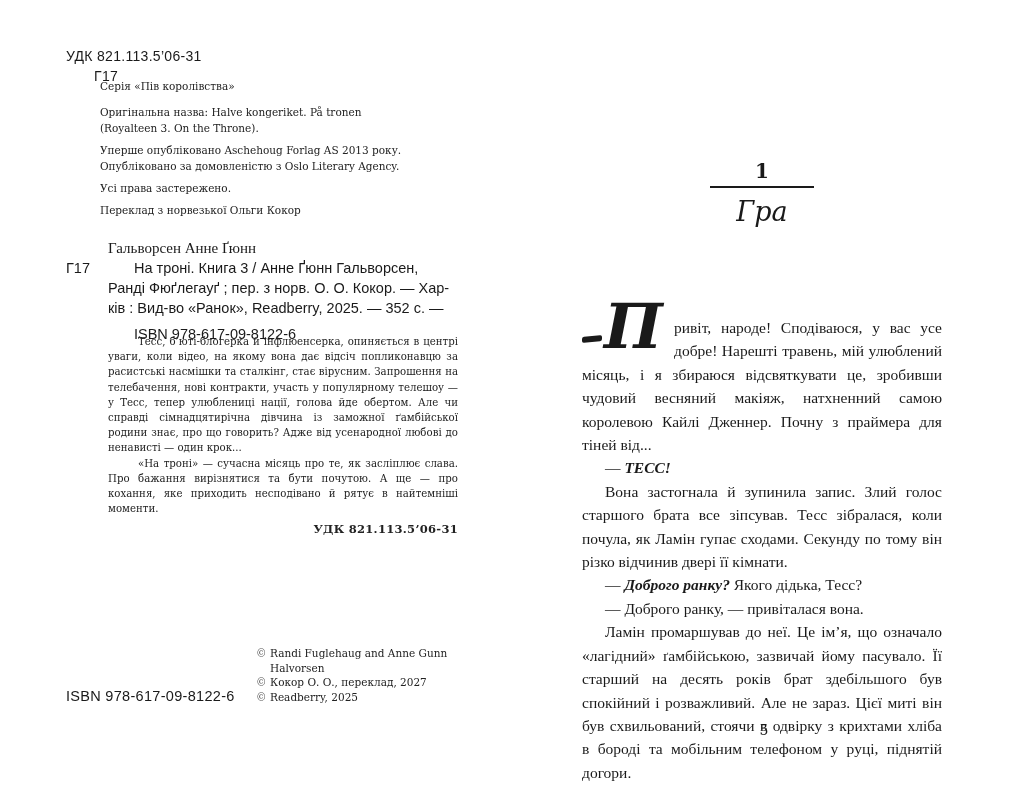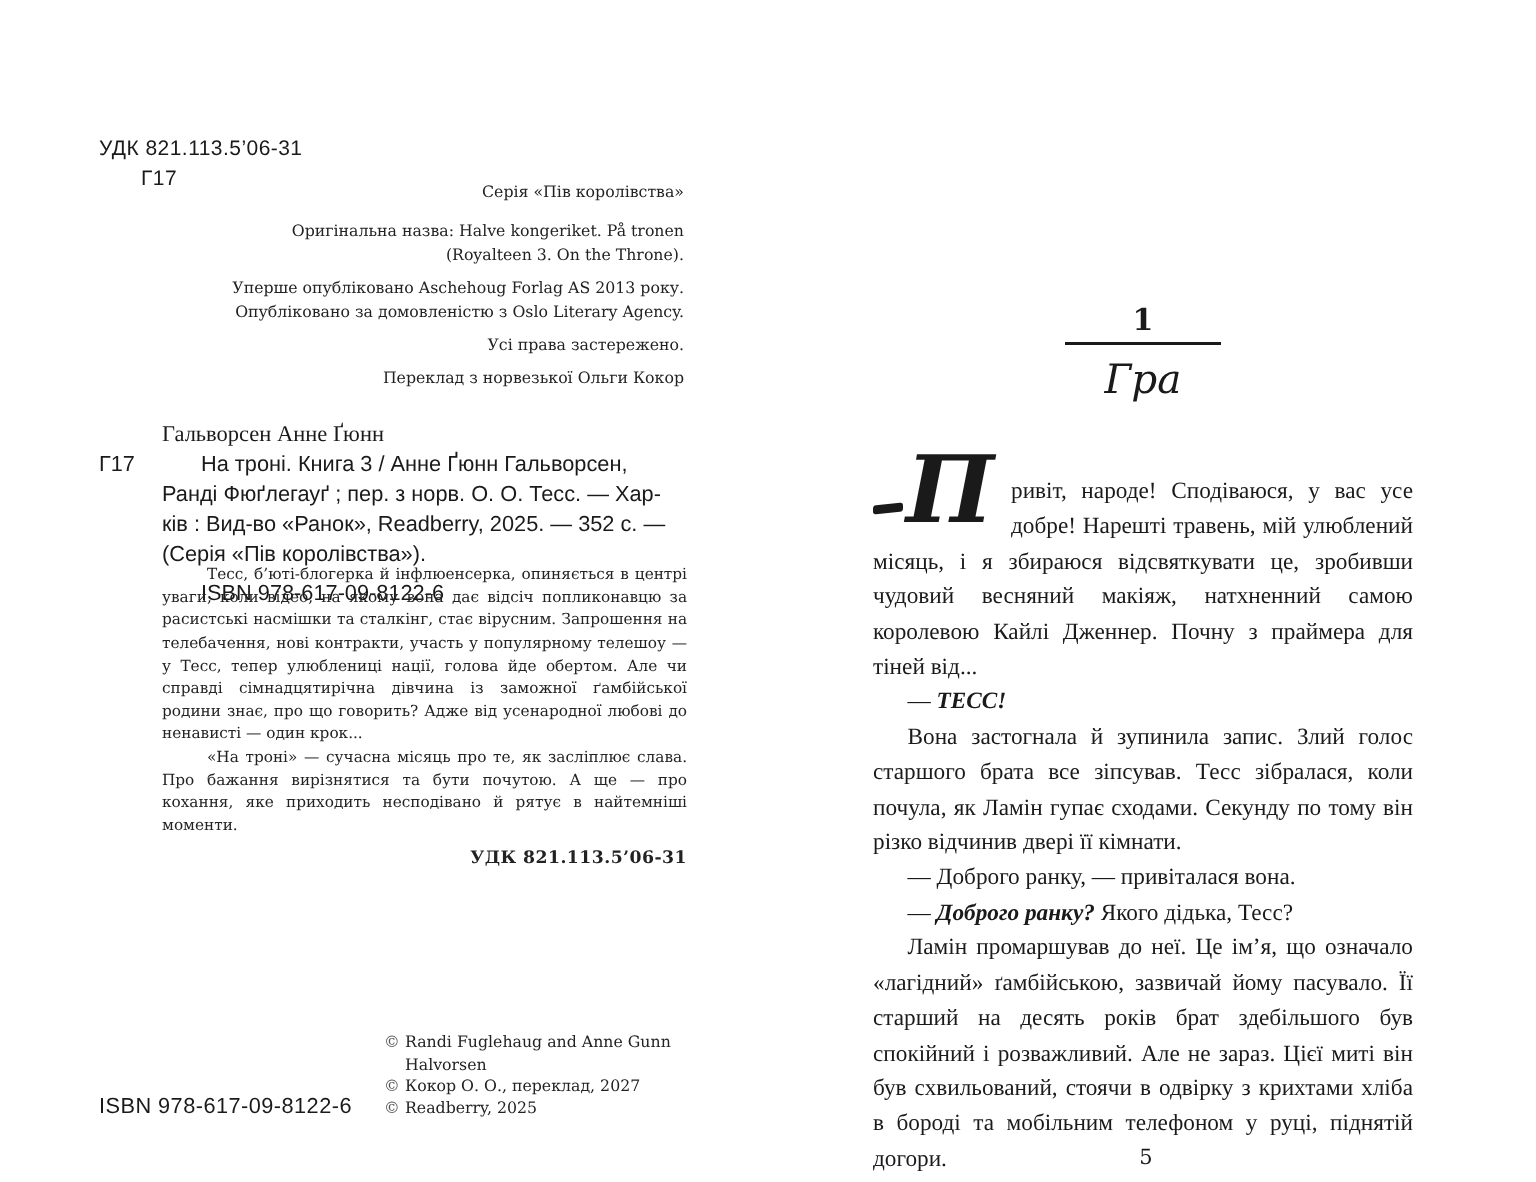--- a/index.html
+++ b/index.html
@@ -1,35 +1,35 @@
 <!DOCTYPE html>
 <html><head>
 <meta charset="utf-8">
 <style>
   html, body { margin: 0; padding: 0; background: #ffffff; }
   body {
     width: 1024px; height: 788px; position: relative; overflow: hidden;
     font-family: "DejaVu Serif", "Liberation Serif", serif;
     color: #1a1a1a;
   }
-  .page { position: absolute; top: 0; height: 556px; margin-top: 42px; }
+  .page { position: absolute; top: 0; height: 556px; }
   .left-page { left: 0; width: 512px; }
   .right-page { left: 512px; width: 512px; }
 
   
   .udk-top {
     position: absolute; left: 66px; top: 46px;
     font-family: "Liberation Sans", sans-serif; font-size: 14px; line-height: 20px;
     letter-spacing: 0.3px;
   }
   .udk-top .code2 { padding-left: 28px; display: block; }
 
   .imprint-block {
     position: absolute; left: 100px; width: 356px; top: 78px;
-    text-align: right; font-size: 10.5px; line-height: 16px; color: #222;
+    text-align: left; font-size: 10.5px; line-height: 16px; color: #222;
   }
   .imprint-block p { margin: 0 0 6px 0; }
   .imprint-block .series { margin-bottom: 10px; }
 
   .bib-card {
     position: absolute; left: 66px; top: 238px; width: 392px;
     font-family: "Liberation Sans", sans-serif; font-size: 14.5px; line-height: 20px;
   }
   .bib-card .author { padding-left: 42px; font-weight: normal; font-family: "Liberation Serif", serif; font-size: 15px; }
   .bib-card .row { display: flex; }
@@ -114,23 +114,22 @@
     <p>Усі права застережено.</p>
     <p>Переклад з норвезької Ольги Кокор</p>
   </div>
 
   <div class="bib-card">
     <div class="author">Гальворсен Анне Ґюнн</div>
     <div class="row">
       <div class="code-left">Г17</div>
       <div class="desc">
         <div class="indent">На троні. Книга 3 / Анне Ґюнн Гальворсен,</div>
-        <div>Ранді Фюґлегауґ ; пер. з норв. О. О. Тесс. — Хар-</div>
+        <div>Ранді Фюґлегауґ ; пер. з норв. О. О. Кокор. — Хар-</div>
         <div>ків : Вид-во «Ранок», Readberry, 2025. — 352 с. —</div>
-        <div>(Серія «Пів королівства»).</div>
       </div>
     </div>
     <div class="isbn">ISBN 978-617-09-8122-6</div>
   </div>
 
   <div class="annotation">
     <p>Тесс, б’юті-блогерка й інфлюенсерка, опиняється в центрі уваги, коли відео, на якому вона дає відсіч попликонавцю за расистські насмішки та сталкінг, стає вірусним. Запрошення на телебачення, нові контракти, участь у популярному телешоу — у Тесс, тепер улюблениці нації, голова йде обертом. Але чи справді сімнадцятирічна дівчина із заможної ґамбійської родини знає, про що говорить? Адже від усенародної любові до ненависті — один крок...</p>
     <p>«На троні» — сучасна місяць про те, як засліплює слава. Про бажання вирізнятися та бути почутою. А ще — про кохання, яке приходить несподівано й рятує в найтемніші моменти.</p>
     <p class="udk-bottom">УДК 821.113.5’06-31</p>
   </div>
@@ -164,16 +163,16 @@
 
 <div class="body-text">
   <p class="first">
     <span class="drop-cap">
       <span class="dash"></span>
       <span class="letter">П</span>
     </span><span>ривіт, народе! Сподіваюся, у вас усе добре! Нарешті травень, мій улюблений місяць, і я збираюся відсвяткувати це, зробивши чудовий весняний макіяж, натхненний самою королевою Кайлі Дженнер. Почну з праймера для тіней від...</span>
   </p>
   <p><span>— </span><em>ТЕСС!</em></p>
   <p>Вона застогнала й зупинила запис. Злий голос старшого брата все зіпсував. Тесс зібралася, коли почула, як Ламін гупає сходами. Секунду по тому він різко відчинив двері її кімнати.</p>
+  <p><span>— </span><em>Доброго ранку?</em><span> Якого дідька, Тесс?</span></p>
   <p>— Доброго ранку, — привіталася вона.</p>
-  <p><span>— </span><em>Доброго ранку?</em><span> Якого дідька, Тесс?</span></p>
   <p>Ламін промаршував до неї. Це ім’я, що означало «лагідний» ґамбійською, зазвичай йому пасувало. Її старший на десять років брат здебільшого був спокійний і розважливий. Але не зараз. Цієї миті він був схвильований, стоячи в одвірку з крихтами хліба в бороді та мобільним телефоном у руці, піднятій догори.</p>
 </div>
 
 </body></html>

